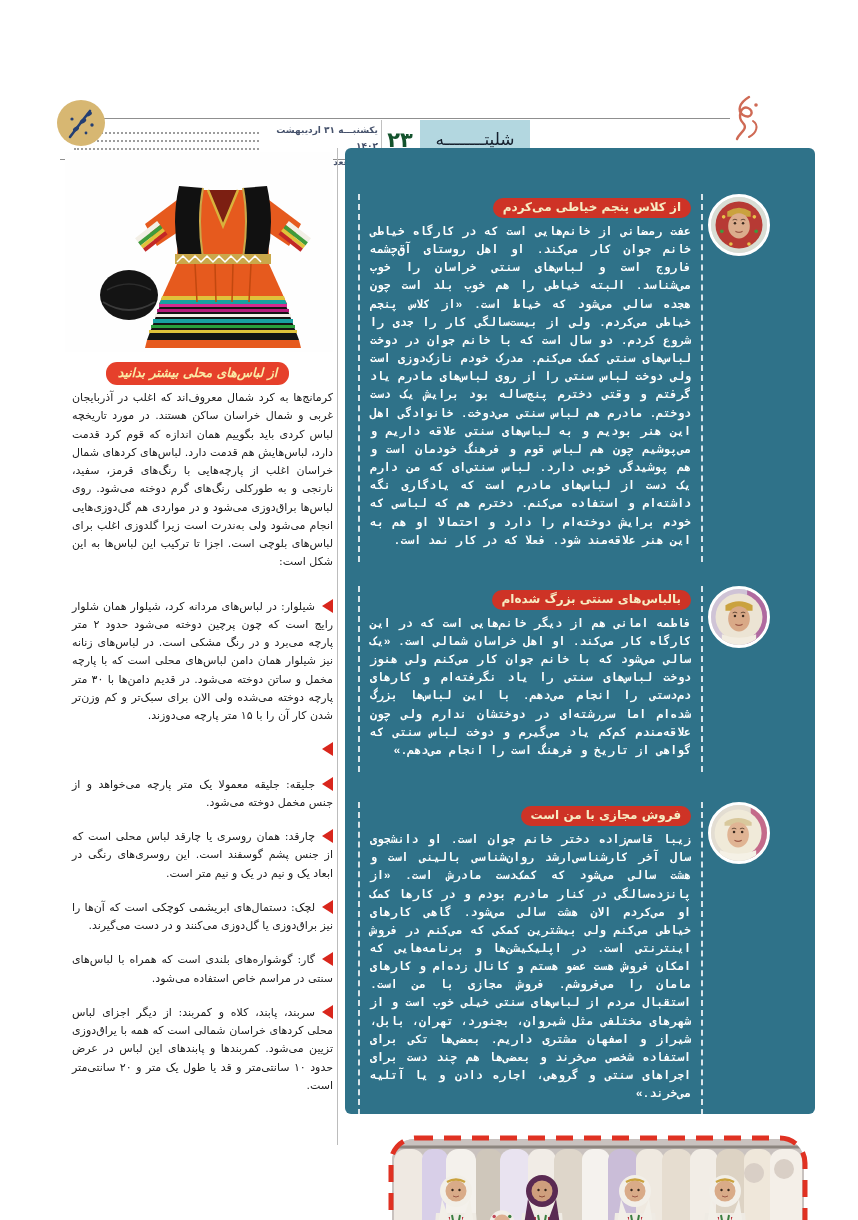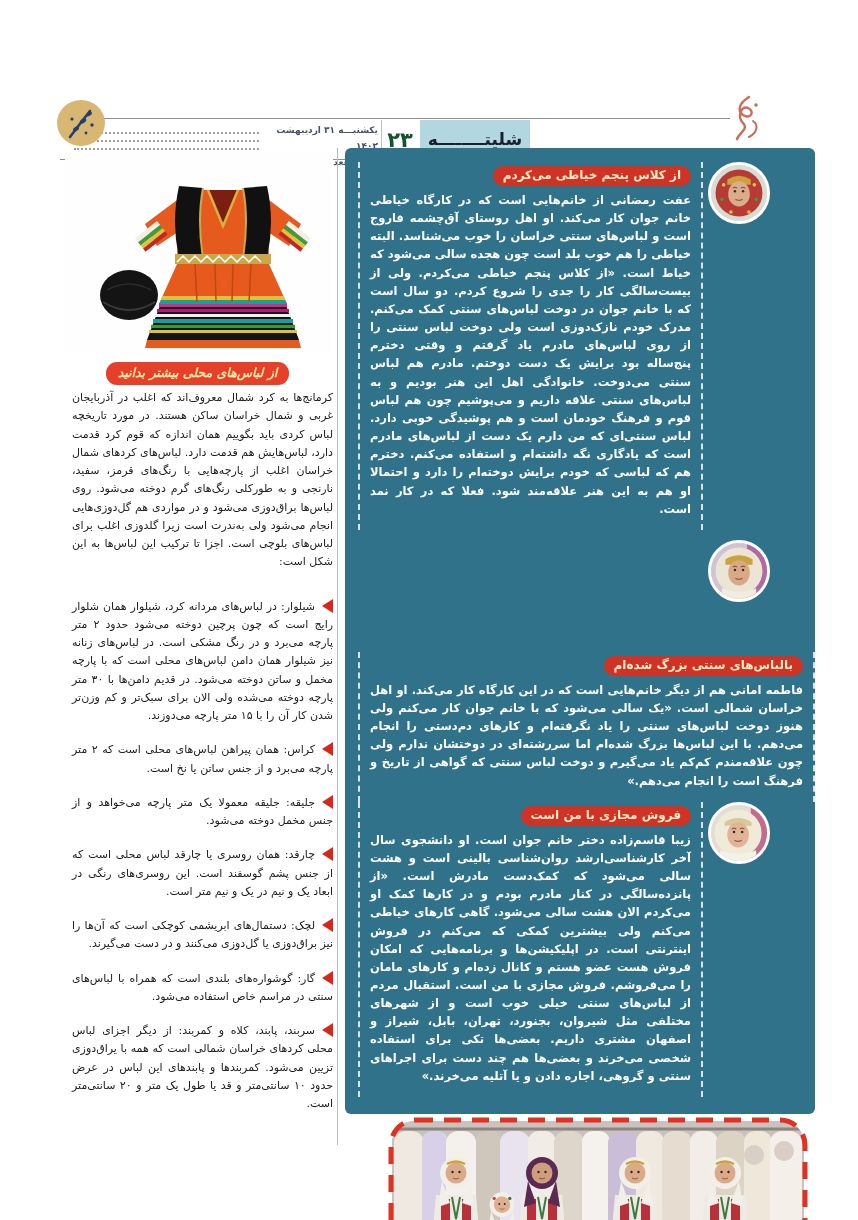--- a/index.html
+++ b/index.html
@@ -3,21 +3,21 @@
 <meta charset="utf-8">
 <style>
   html,body{margin:0;padding:0;background:#ffffff;}
   body{font-family:"DejaVu Sans",sans-serif;}
   .page{position:relative;width:858px;height:1220px;background:#fff;overflow:hidden;}
 
   
   .masthead{position:absolute;left:60px;top:118px;width:670px;height:40px;
     border-top:1px solid #8f8f8f;border-bottom:1px solid #8f8f8f;background:#fff;}
   .title-box{position:absolute;top:1px;right:200px;width:110px;height:38px;background:#b3d7e0;
-    display:flex;align-items:center;justify-content:center;font-weight:bold;font-size:17px;color:#16202e;direction:rtl;}
+    display:flex;align-items:center;justify-content:center;font-weight:normal;font-size:17px;color:#16202e;direction:rtl;}
   .pagenum{position:absolute;top:1px;right:312px;width:36px;height:40px;display:flex;align-items:center;
     justify-content:center;font-size:21px;font-weight:bold;color:#14532d;border-left:1px solid #c0c0c0;}
   .dates{position:absolute;top:4px;right:352px;width:120px;text-align:right;direction:rtl;
     font-size:9px;font-weight:bold;color:#45516b;line-height:1.75;}
   .dots{position:absolute;left:14px;top:7px;width:185px;}
   .dotrow{border-bottom:2px dotted #9d9d9d;height:6px;}
   .brand-gold{position:absolute;left:56px;top:99px;width:52px;height:48px;z-index:3;}
   .brand-red{position:absolute;left:729px;top:93px;width:38px;height:54px;z-index:3;}
 
   
@@ -28,32 +28,32 @@
     padding:3px 12px 5px;border-radius:11px;}
   .lc-body{direction:rtl;text-align:justify;font-size:11px;line-height:1.66;color:#1c1c1c;margin:4px 4px 0 12px;}
   .bullet{direction:rtl;text-align:justify;font-size:11px;line-height:1.66;color:#1c1c1c;margin:16px 4px 0 12px;}
   .bullet.first{margin-top:26px;}
   .tri{display:inline-block;width:0;height:0;border-top:7px solid transparent;border-bottom:7px solid transparent;
     border-right:11px solid #d9261c;margin-left:7px;vertical-align:-3px;}
 
   
   .tealbox{position:absolute;left:345px;top:148px;width:470px;height:966px;background:#2f7289;border-radius:6px;}
   .sec{display:flex;direction:rtl;padding-left:13px;}
-  .sec.s1{padding-top:14px;}
-  .sec.s2{margin-top:10px;flex-direction:column;}
-  .sec.s3{}
+  .sec.s1{padding-top:14px;margin-top:32px;}
+  .sec.s2{margin-top:24px;}
+  .sec.s3{margin-top:30px;}
   .avcol{width:112px;display:flex;justify-content:flex-end;align-items:flex-start;flex:0 0 112px;}
   .avatar{width:62px;height:62px;border-radius:50%;border:3px solid #fff;overflow:hidden;margin-left:5px;
     background:#ddd;box-sizing:border-box;flex:0 0 auto;}
   .avatar svg{display:block;}
   .content{flex:1;border-right:2px dashed rgba(255,255,255,.82);border-left:2px dashed rgba(255,255,255,.82);
     padding:2px 10px 12px;}
   .pill{display:inline-block;background:#ce3326;color:#f7ecc3;font-weight:bold;font-size:12px;
     padding:2px 10px 4px;border-radius:11px;}
-  .content p{color:#ffffff;font-weight:bold;font-size:11.5px;line-height:1.58;text-align:justify;margin:5px 0 0;direction:rtl;}
+  .content p{color:#ffffff;font-weight:bold;font-size:11.5px;line-height:1.58;text-align:justify;margin:5px 0 0;direction:rtl;font-family:Liberation Mono, monospace;}
 
   
   .photo-wrap{position:relative;margin:20px 7px 0 43px;width:420px;height:217px;}
   .photo-inner{position:absolute;left:4px;top:4px;right:4px;bottom:4px;border-radius:22px;overflow:hidden;background:#c9c2bf;}
   .photo-border{position:absolute;left:0;top:0;}
 </style>
 </head>
 <body>
 
 <div class="page">
@@ -148,21 +148,21 @@
       <path d="M130 112 L132 150 M150 112 L151 150 M168 112 L167 150 M186 112 L184 150" stroke="#c2480f" stroke-width="1.5"></path>
     </svg>
 
     <div class="lc-head">
       <span class="lc-pill">از لباس‌های محلی بیشتر بدانید</span>
     </div>
 
     <p class="lc-body">کرمانج‌ها به کرد شمال معروف‌اند که اغلب در آذربایجان غربی و شمال خراسان ساکن هستند. در مورد تاریخچه لباس کردی باید بگوییم همان اندازه که قوم کرد قدمت دارد، لباس‌هایش هم قدمت دارد. لباس‌های کردهای شمال خراسان اغلب از پارچه‌هایی با رنگ‌های قرمز، سفید، نارنجی و به طورکلی رنگ‌های گرم دوخته می‌شود. روی لباس‌ها براق‌دوزی می‌شود و در مواردی هم گل‌دوزی‌هایی انجام می‌شود ولی به‌ندرت است زیرا گلدوزی اغلب برای لباس‌های بلوچی است. اجزا تا ترکیب این لباس‌ها به این شکل است:</p>
 
     <p class="bullet first"><span class="tri"></span><span>شیلوار: در لباس‌های مردانه کرد، شیلوار همان شلوار رایج است که چون پرچین دوخته می‌شود حدود ۲ متر پارچه می‌برد و در رنگ مشکی است. در لباس‌های زنانه نیز شیلوار همان دامن لباس‌های محلی است که با پارچه مخمل و ساتن دوخته می‌شود. در قدیم دامن‌ها با ۳۰ متر پارچه دوخته می‌شده ولی الان برای سبک‌تر و کم وزن‌تر شدن کار آن را با ۱۵ متر پارچه می‌دوزند.</span></p>
-    <p class="bullet"><span class="tri"></span><span>کراس: همان پیراهن لباس‌های محلی است که ۲ متر پارچه می‌برد و از جنس ساتن یا نخ است.</span></p>
+    <p class="bullet"><span class="tri"></span></p>
     <p class="bullet"><span class="tri"></span><span>جلیقه: جلیقه معمولا یک متر پارچه می‌خواهد و از جنس مخمل دوخته می‌شود.</span></p>
     <p class="bullet"><span class="tri"></span><span>چارقد: همان روسری یا چارقد لباس محلی است که از جنس پشم گوسفند است. این روسری‌های رنگی در ابعاد یک و نیم در یک و نیم متر است.</span></p>
     <p class="bullet"><span class="tri"></span><span>لچک: دستمال‌های ابریشمی کوچکی است که آن‌ها را نیز براق‌دوزی یا گل‌دوزی می‌کنند و در دست می‌گیرند.</span></p>
     <p class="bullet"><span class="tri"></span><span>گار: گوشواره‌های بلندی است که همراه با لباس‌های سنتی در مراسم خاص استفاده می‌شود.</span></p>
     <p class="bullet"><span class="tri"></span><span>سربند، پابند، کلاه و کمربند: از دیگر اجزای لباس محلی کردهای خراسان شمالی است که همه با یراق‌دوزی تزیین می‌شود. کمربندها و پابندهای این لباس در عرض حدود ۱۰ سانتی‌متر و قد یا طول یک متر و ۲۰ سانتی‌متر است.</span></p>
   </div>
 
   <div class="tealbox">
 
     <div class="sec s1">

